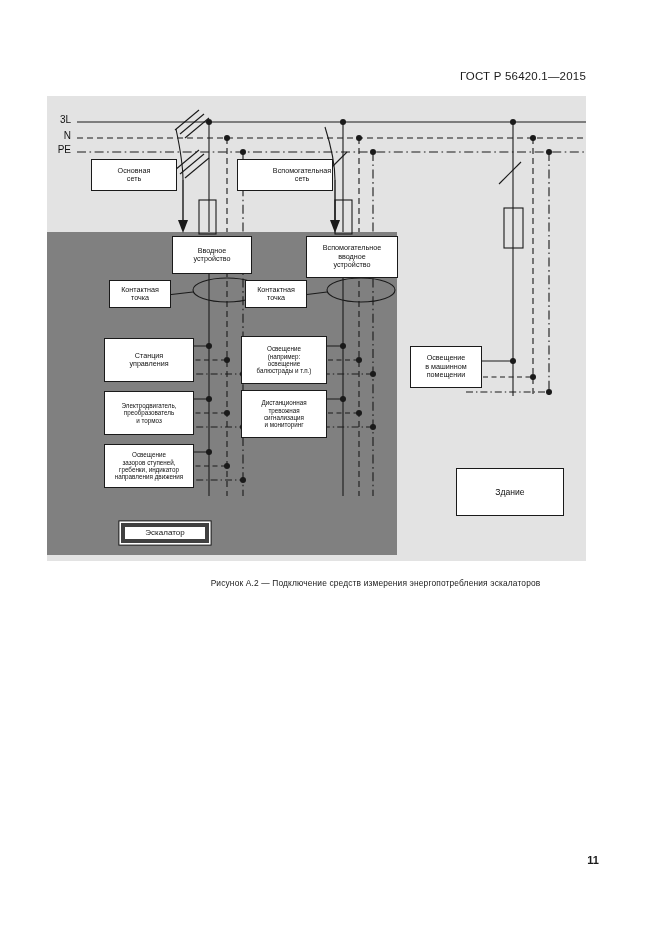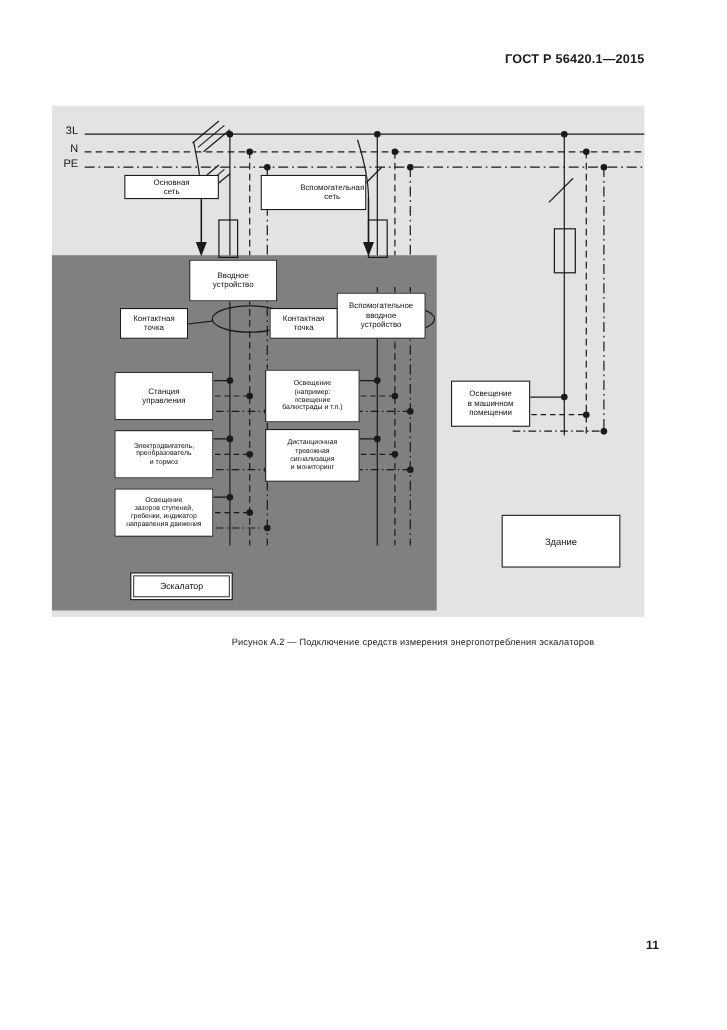--- a/index.html
+++ b/index.html
@@ -15,24 +15,24 @@
     color: #1a1a1a;
     overflow: hidden;
   }
   .page {
     position: absolute;
     inset: 0;
     background: #ffffff;
   }
   .doc-header {
     position: absolute;
-    top: 48px;
+    top: 70px;
     right: 75px;
     font-size: 11.5px;
-    font-weight: bold;
+    font-weight: normal;
     letter-spacing: 0.2px;
     white-space: nowrap;
   }
   .page-number {
     position: absolute;
     bottom: 70px;
     right: 62px;
     font-size: 11px;
     font-weight: bold;
   }
@@ -69,21 +69,21 @@
     justify-content: center;
     text-align: center;
     line-height: 1.18;
     font-size: 7.2px;
     padding: 1px 2px;
     white-space: pre-line;
   }
   .lbl.sm { font-size: 6.3px; }
   .lbl.big { font-size: 8.6px; }
   .lbl.escalator {
-    border: 1px solid #404040;
+    border: 4px solid #404040;
     box-shadow: 0 0 0 1.6px #ffffff, 0 0 0 2.6px #1a1a1a;
     font-size: 8px;
   }
   .bus-label {
     position: absolute;
     font-size: 10px;
     color: #111111;
     text-align: right;
   }
 </style>
@@ -219,28 +219,28 @@
         <polygon points="131,124 141,124 136,137"></polygon>
         <path d="M288 84 L288 128 Z" stroke="#1a1a1a" stroke-width="1.4"></path>
         <polygon points="283,124 293,124 288,137"></polygon>
       </g>
     </svg>
 
     <div class="bus-label" style="left:-4px; top:18px; width:28px;">3L</div>
     <div class="bus-label" style="left:-4px; top:34px; width:28px;">N</div>
     <div class="bus-label" style="left:-8px; top:48px; width:32px;">PE</div>
 
-    <div class="lbl" style="left:66px; top:63px; width:86px; height:22px;">Основная
+    <div class="lbl" style="left:44px; top:63px; width:86px; height:32px;">Основная
 сеть</div>
     <div class="lbl" style="left:190px; top:63px; width:96px; height:32px;padding-left:36px;">Вспомогательная
 сеть</div>
 
     <div class="lbl" style="left:125px; top:140px; width:80px; height:38px;">Вводное
 устройство</div>
-    <div class="lbl" style="left:259px; top:140px; width:81px; height:42px;margin-top:30px;">Вспомогательное
+    <div class="lbl" style="left:259px; top:140px; width:92px; height:42px;">Вспомогательное
 вводное
 устройство</div>
 
     <div class="lbl" style="left:62px; top:184px; width:62px; height:28px;">Контактная
 точка</div>
     <div class="lbl" style="left:198px; top:184px; width:62px; height:28px;">Контактная
 точка</div>
 
     <div class="lbl" style="left:57px; top:242px; width:90px; height:44px;">Станция
 управления</div>

